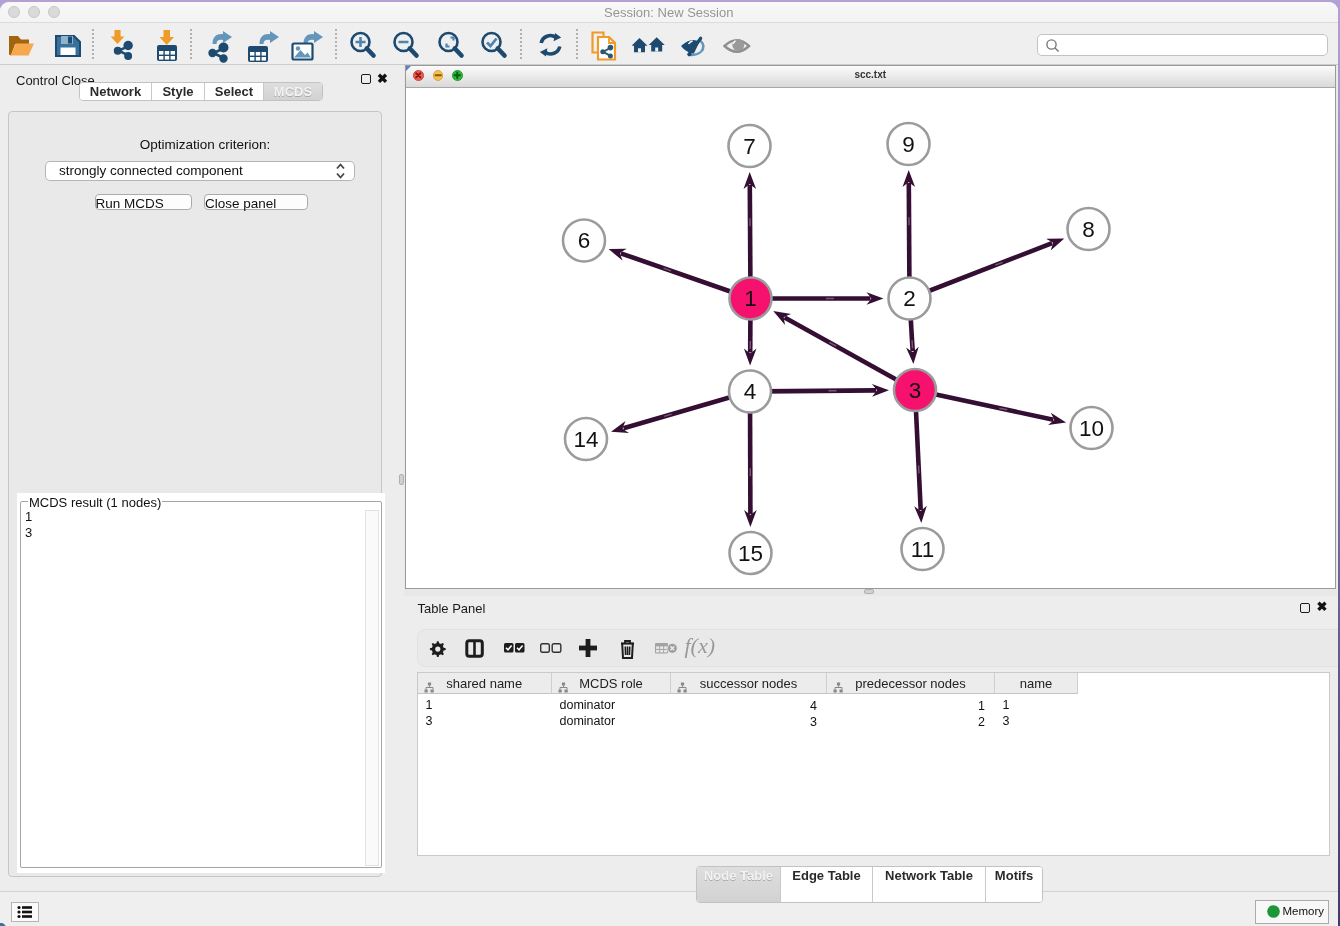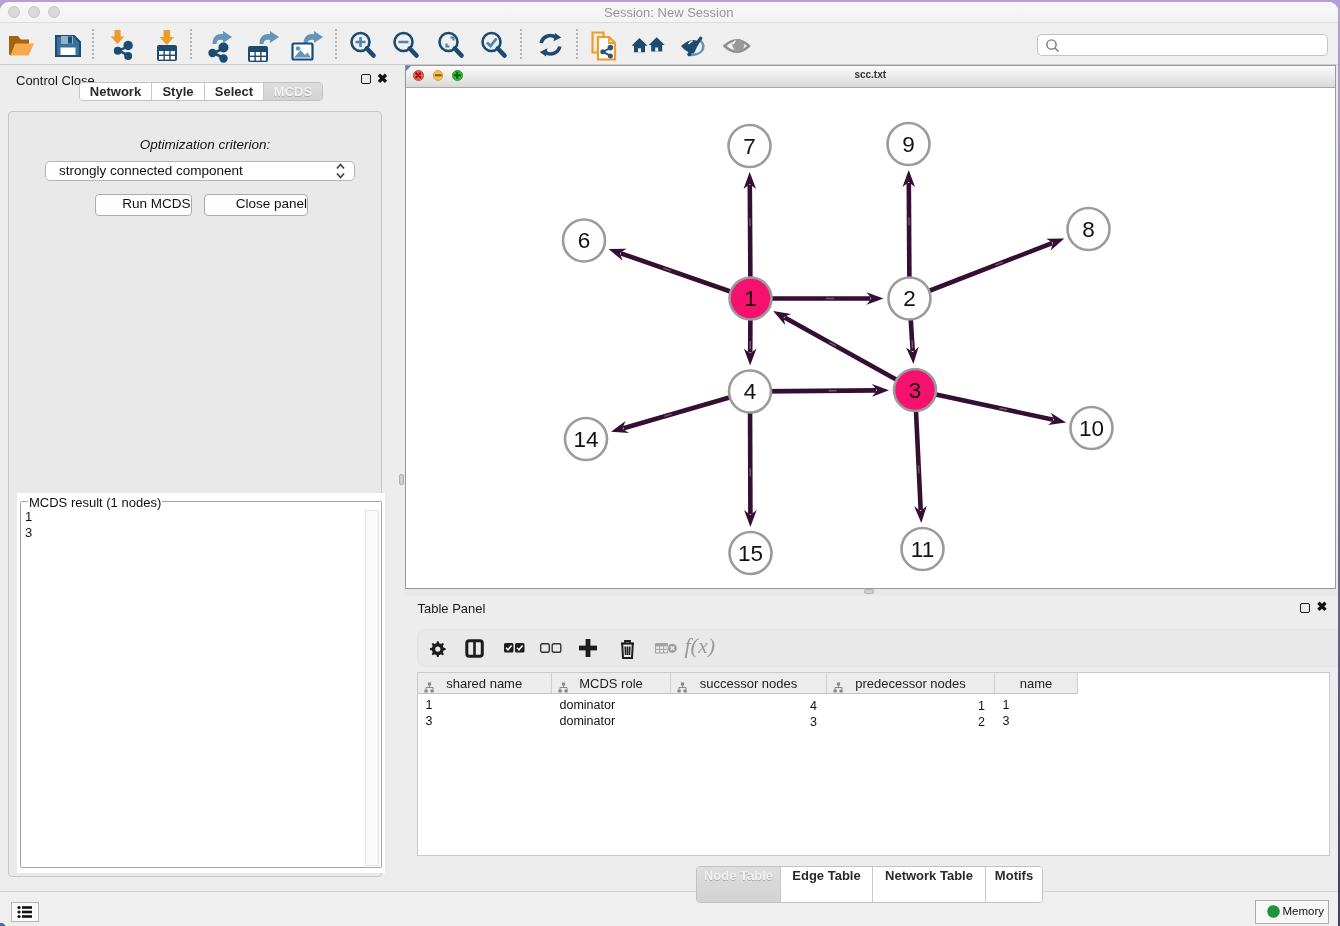--- a/index.html
+++ b/index.html
@@ -18,23 +18,23 @@
 
 #leftpanel { position:absolute; left:0; top:62.7px; width:403.5px; height:825.3px; background:#ededed; }
 #cp-title { position:absolute; left:16px; top:8px; font-size:13px; color:#1a1a1a; }
 .hbtn-sq { position:absolute; width:9.5px; height:9.5px; border:1.6px solid #1a1a1a; border-radius:2px; }
 .hbtn-x { position:absolute; font-size:13px; font-weight:bold; color:#111; line-height:10px; }
 #tabs { z-index:2; position:absolute; left:79px; top:17px; height:19.5px; display:flex; border:1px solid #c2c2c2; border-radius:4px; overflow:hidden; background:#fff; }
 .tab { font-size:13px; font-weight:bold; color:#2a2a2a; text-align:center; line-height:17.5px; border-right:1px solid #c9c9c9; background:#fff; }
 .tab:last-child { border-right:none; }
 .tab.sel { background:linear-gradient(#dedede,#d2d2d2); color:#f3f3f3; text-shadow:0 1px 0 #aaa; }
 #cp-content { position:absolute; left:8px; top:46px; width:374px; height:766.5px; background:#e9e9e9; border:1px solid #c6c6c6; border-radius:4px; }
-#optlabel { position:absolute; left:0; width:100%; text-align:center; font-size:13.5px; color:#111;font-style:italic; }
+#optlabel { position:absolute; left:0; width:100%; text-align:center; font-size:13.5px; color:#111; }
 #dropdown { position:absolute; left:36px; top:49px; width:310px; height:20px; background:#fff; border:1px solid #b5b5b5; border-radius:5px; font-size:13.5px; color:#111; line-height:18px; padding-left:13px; }
-.btn { position:absolute; height:22px; background:#fdfdfd; border:1px solid #ababab; border-radius:4px; font-size:13.5px; color:#111; text-align:right; line-height:18px; }
+.btn { position:absolute; height:16px; background:#fdfdfd; border:1px solid #ababab; border-radius:4px; font-size:13.5px; color:#111; text-align:left; line-height:18px; }
 #resultwhite { position:absolute; left:8px; top:381.5px; width:368px; height:380px; background:#fff; }
 #fieldset { position:absolute; left:3px; top:8px; width:362px; height:367px; border:1px solid #a5a5a5; border-radius:2px; }
 #fieldlegend { position:absolute; left:7px; top:-7px; background:#fff; font-size:13px; color:#111; padding:0 1px; }
 #sbtrack { position:absolute; right:2.5px; top:8px; width:14px; height:356px; background:#fafafa; border:1px solid #e2e2e2; }
 
 #desktop { position:absolute; left:403.5px; top:63px; width:933px; height:531px; background:#e8e8e8; }
 #iframe { position:absolute; left:1px; top:0; width:931.5px; height:523.5px; background:#fff; border:1px solid #9a9a9a; }
 #ititle { position:absolute; left:0; top:0; width:100%; height:22px; background:linear-gradient(#fbfbfb,#d9d9d9); border-bottom:1px solid #a8a8a8; }
 .light { position:absolute; top:4px; width:10.5px; height:10.5px; border-radius:50%; display:flex; align-items:center; justify-content:center; }
 #ititletext { position:absolute; top:3px; width:100%; text-align:center; font-size:10px; font-weight:bold; color:#333; }

